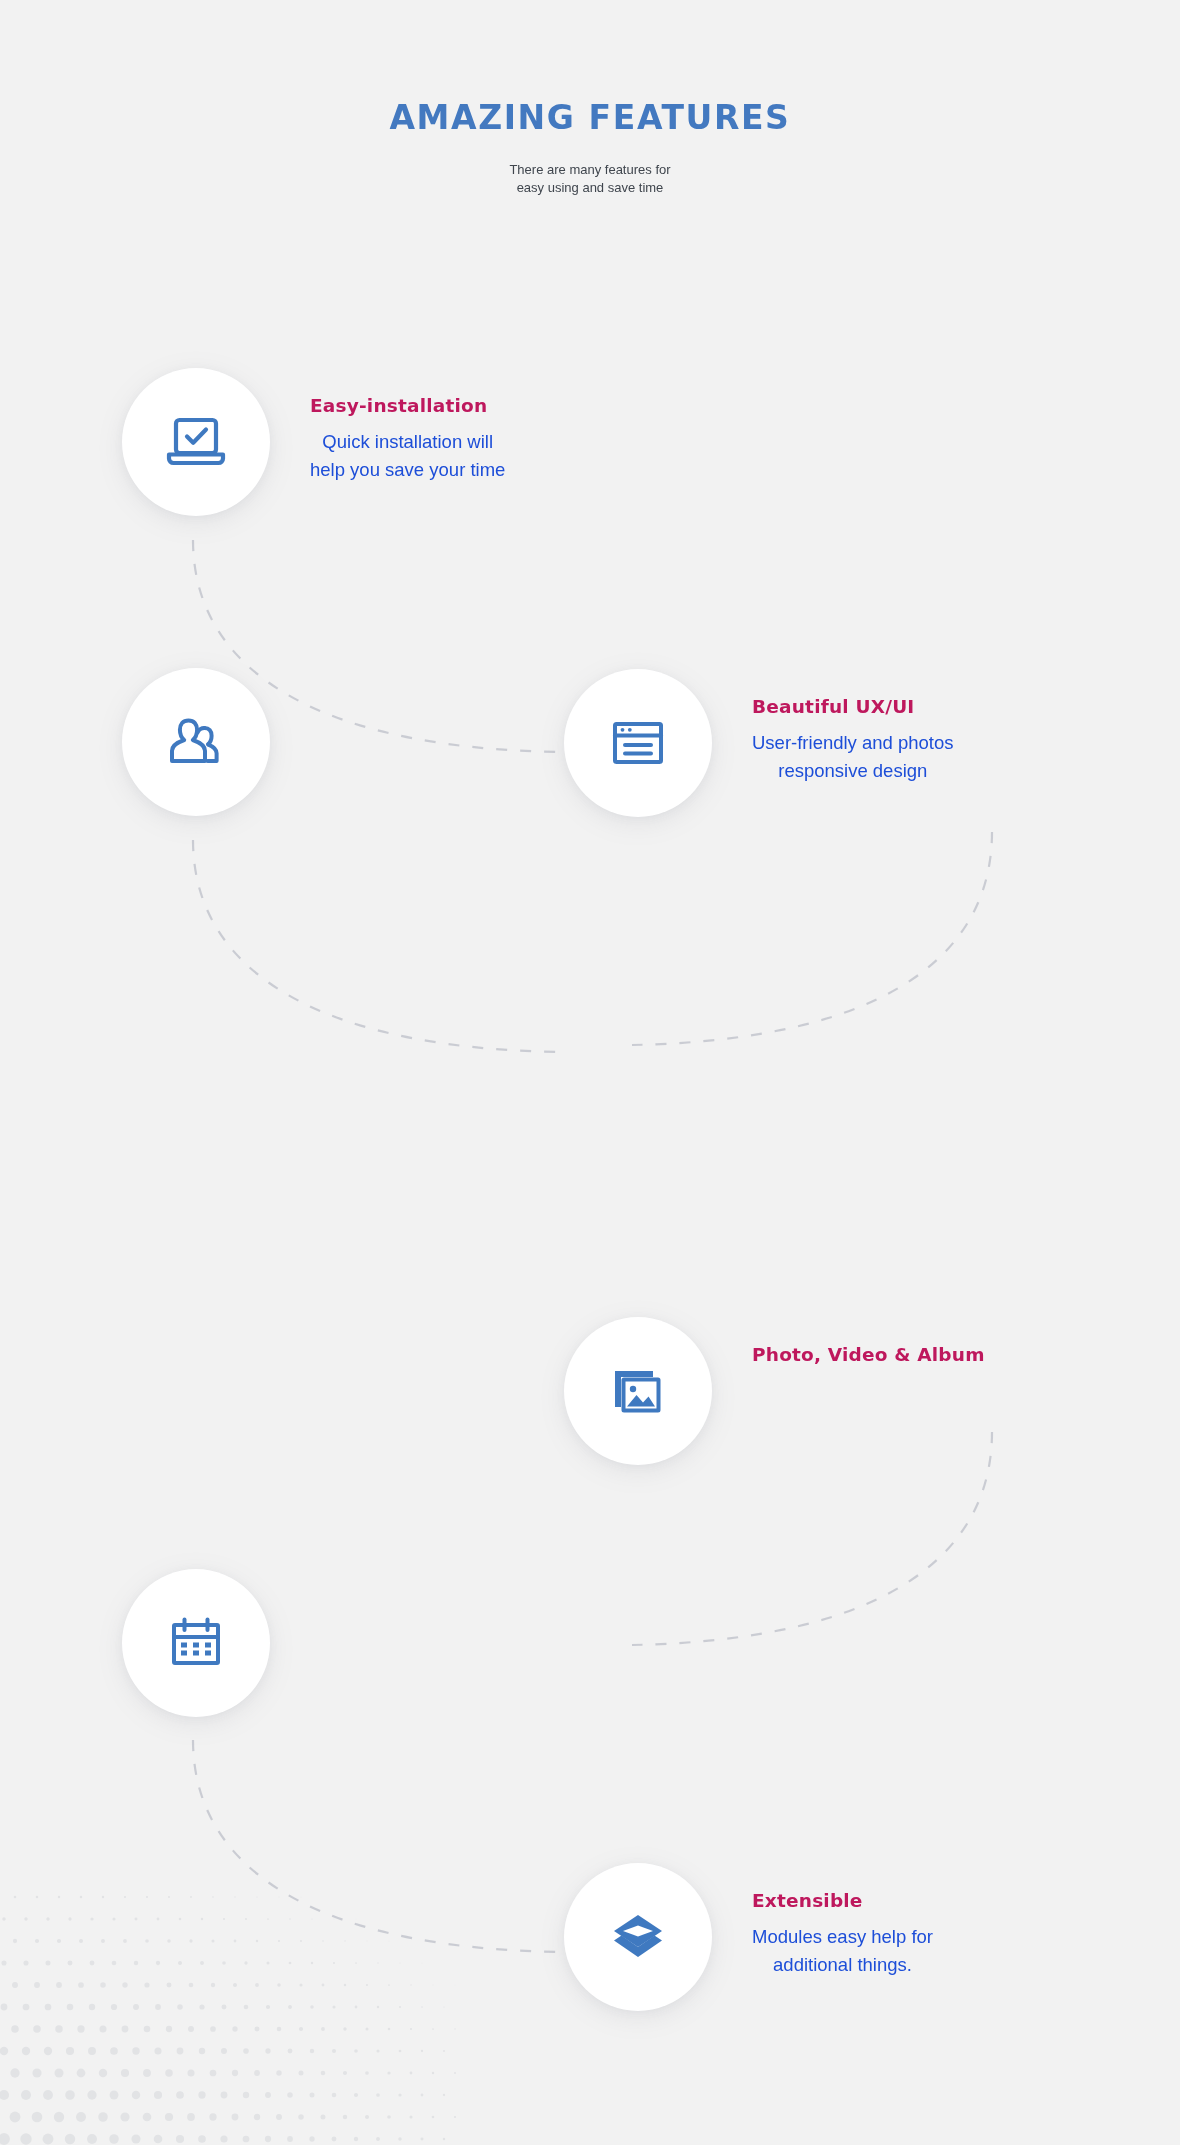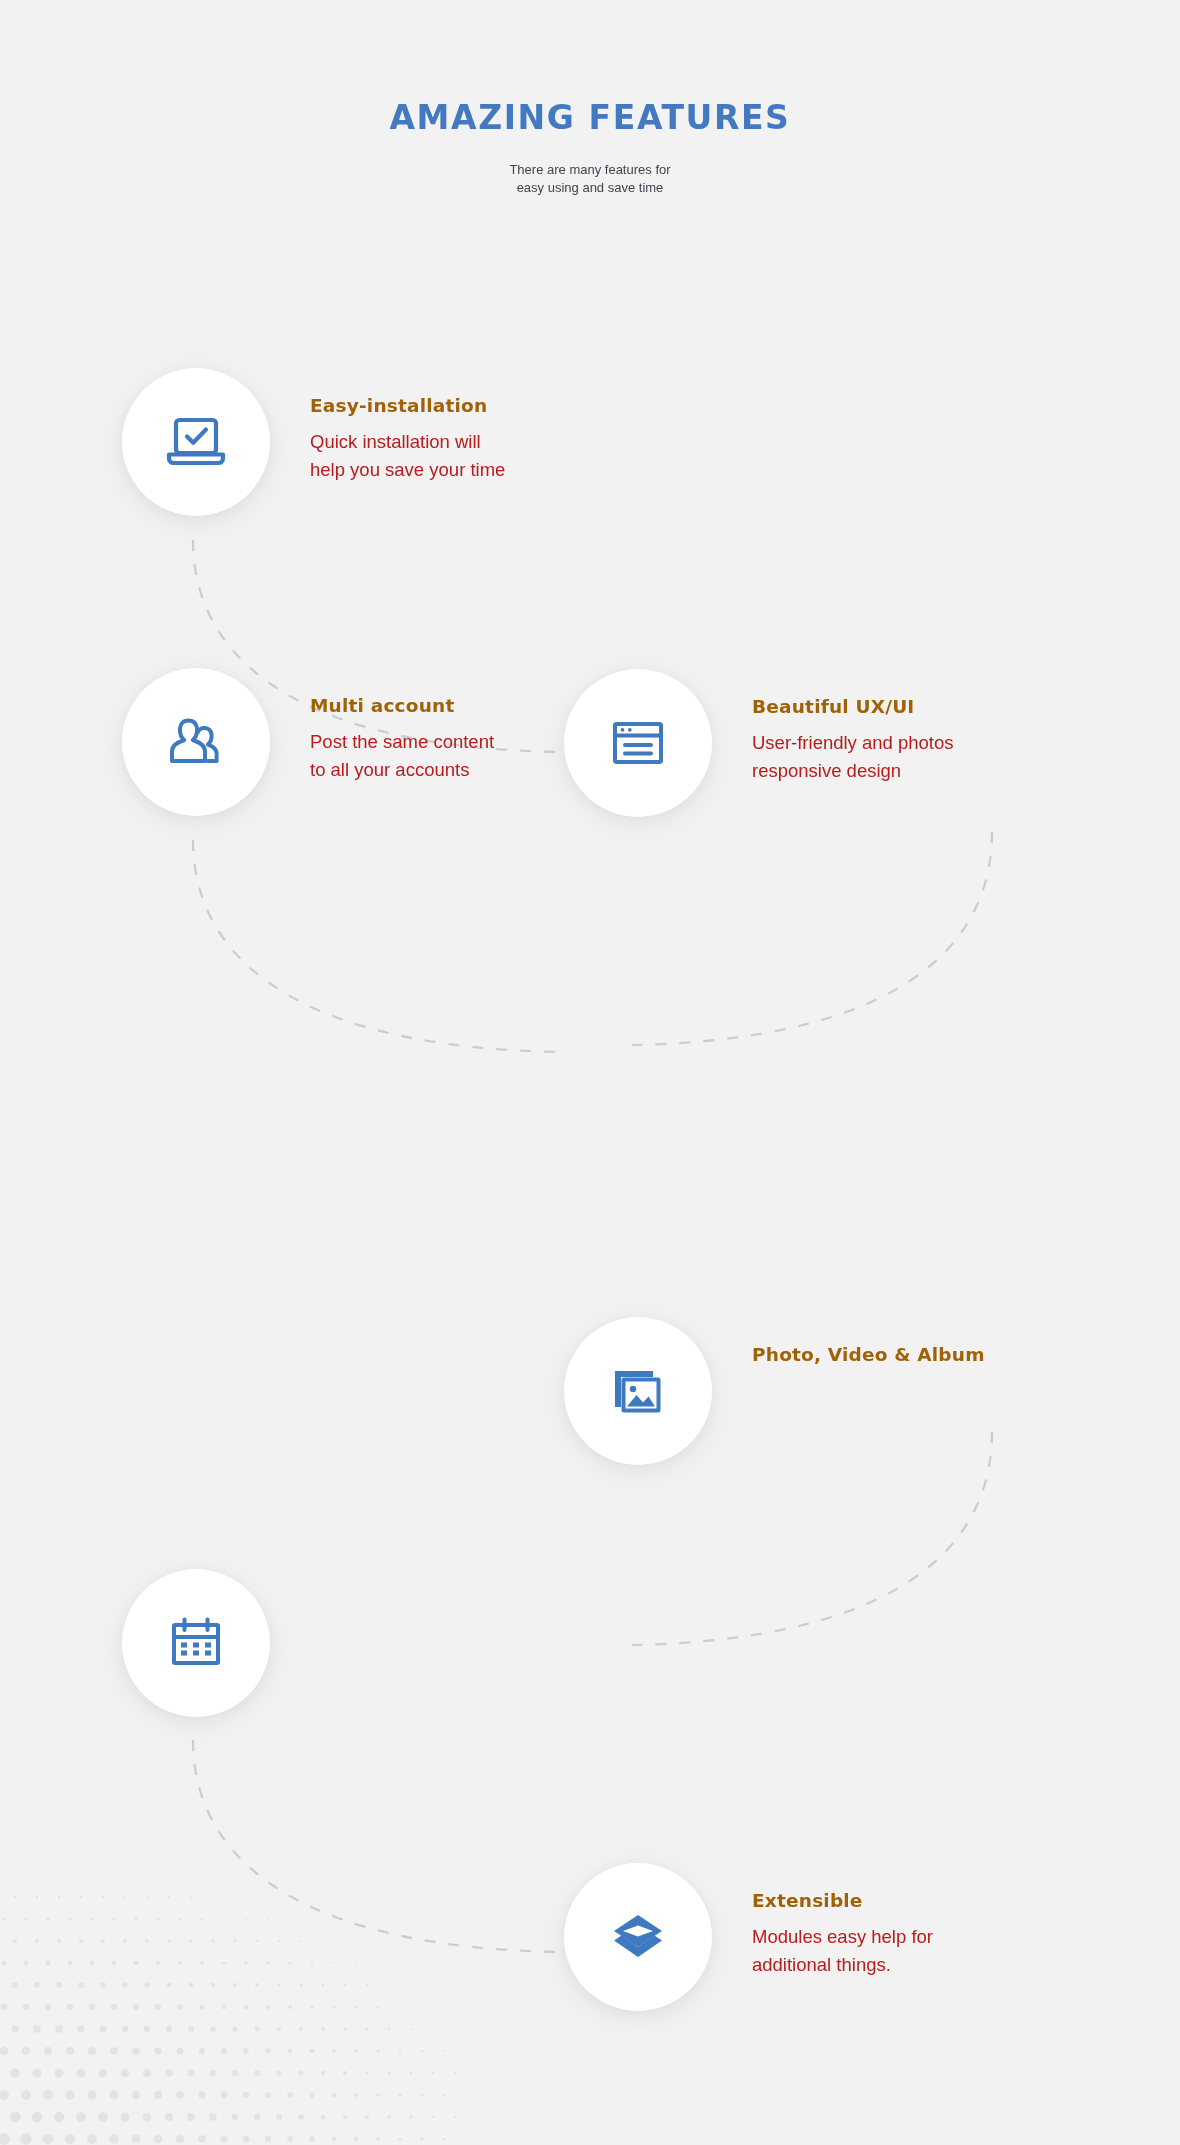--- a/index.html
+++ b/index.html
@@ -98,31 +98,32 @@
   .circle svg { display: block; }
 
   .ftext {
     padding-top: 27px;
     margin-left: 40px;
     white-space: nowrap;
   }
   .ftitle {
     font-size: 18.5px;
     font-weight: 700;
-    color: #a16207;
+    color: #be185d;
     letter-spacing: .2px;
     font-family: "DejaVu Sans", sans-serif;
     line-height: 1.2;
   }
   .fdesc {
     margin-top: 11px;
     font-size: 18.5px;
     line-height: 1.5;
-    color: #b91c1c;
+    color: #1d4ed8;
     font-weight: 400;
+    text-align: center;
   }
   .fdesc span { display: block; }
 </style>
 </head>
 <body>
 
 <svg id="halftone" viewBox="0 0 460 260" xmlns="http://www.w3.org/2000/svg" aria-hidden="true">
     <circle cx="4.0" cy="254.0" r="5.88" fill="#e2e3e5"></circle>
     <circle cx="26.0" cy="254.0" r="5.70" fill="#e2e3e5"></circle>
     <circle cx="48.0" cy="254.0" r="5.47" fill="#e2e3e5"></circle>
@@ -434,27 +435,20 @@
 <div class="feature left" style="top:668px">
   <div class="circle">
     <span>
       <svg width="60" height="54" viewBox="0 0 60 54" fill="none" stroke="#3f79c0" stroke-width="4" stroke-linecap="round" stroke-linejoin="round">
         <path d="M22.5 5.5 c-5.6 0 -8.6 3.8 -8.6 9.3 0 5 2.3 8.6 4.3 10.2 -6.3 2.2 -12.2 5.1 -12.2 10.8 V 46 h 33 v -10.2 c0 -5.7 -5.9 -8.6 -12.2 -10.8 2 -1.6 4.3 -5.2 4.3 -10.2 0 -5.5 -3 -9.3 -8.6 -9.3 z"></path>
         <path d="M38.5 13 c-3.3 0 -5.7 1.7 -6.9 4.4 m10.8 12.2 c4.6 1.9 8.2 4.3 8.2 8.6 V 46 h -9"></path>
         <path d="M38.5 13 c4.6 0 7.1 3.2 7.1 7.7 0 4.2 -1.9 7.2 -3.6 8.6"></path>
       </svg>
     </span>
   </div>
-  <div class="ftext">
-    <div class="ftitle">Multi account</div>
-    <div class="fdesc">
-      <span>Post the same content</span>
-      <span>to all your accounts</span>
-    </div>
-  </div>
 </div>
 
 <div class="feature right" style="top:1317px">
   <div class="circle">
     <span>
       <svg width="58" height="54" viewBox="0 0 58 54" fill="none">
         <path d="M6 7 h38 v6 h-32 v30 h-6 z" fill="#3f79c0"></path>
         <rect x="14.5" y="15.5" width="35" height="31" rx="0.5" fill="none" stroke="#3f79c0" stroke-width="4"></rect>
         <circle cx="24" cy="25" r="3.2" fill="#3f79c0"></circle>
         <path d="M18 42.5 l9.5 -11.5 l6.5 7.5 l5.5 -6 l6.5 10 z" fill="#3f79c0"></path>

